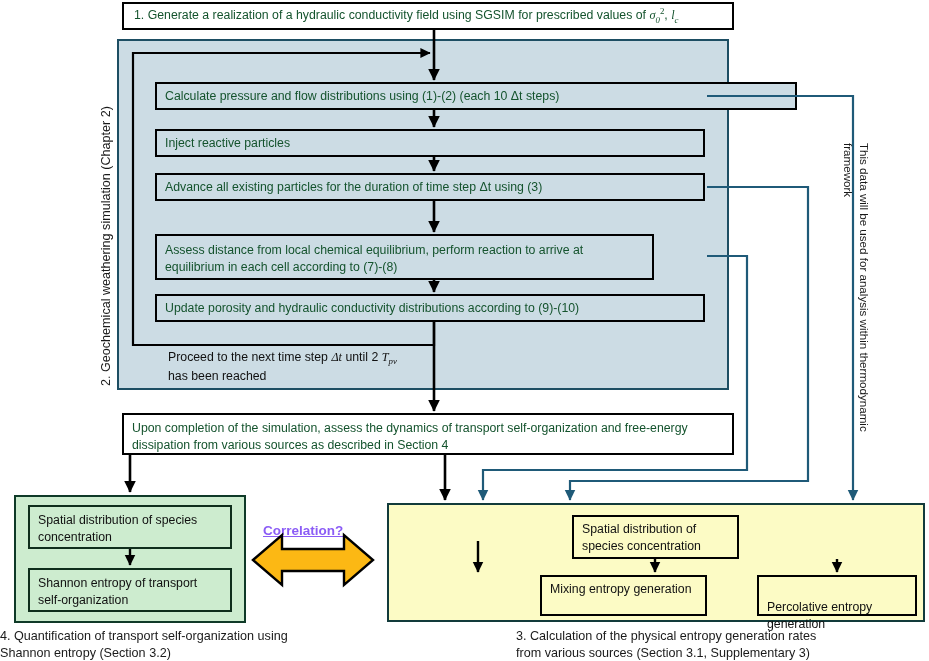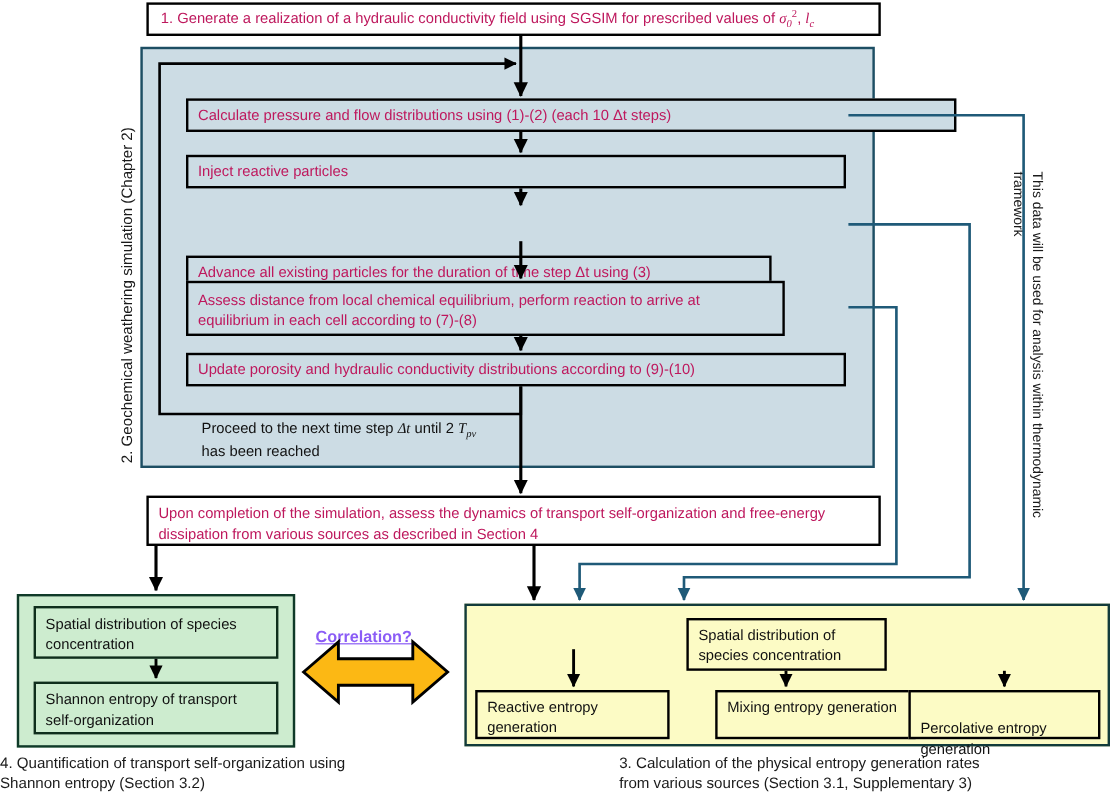--- a/index.html
+++ b/index.html
@@ -18,21 +18,21 @@
     background: #ffffff;
   }
   .abs { position: absolute; box-sizing: border-box; }
 
   
   .box {
     border: 2.5px solid #000000;
     background: #ffffff;
     font-size: 12.3px;
     line-height: 1.35;
-    color: #be185d;
+    color: #14532d;
     padding: 5px 8px;
     display: flex;
     align-items: center;
   }
   .box.step-white { background: #ffffff; }
   .box.step-inner { background: #ccdce4; }
   .box.green-inner {
     background: #cdeccf;
     border: 2.5px solid #0f2e1c;
     color: #111;
@@ -115,21 +115,21 @@
   <div class="abs vlabel-left" style="left:99px; top:386px;">2. Geochemical weathering simulation (Chapter 2)</div>
 
   <div class="abs box step-inner" style="left:155px; top:82px; width:642px; height:28px;">
     <span>Calculate pressure and flow distributions using (1)-(2) (each 10 Δt steps)</span>
   </div>
 
   <div class="abs box step-inner" style="left:155px; top:129px; width:550px; height:28px;">
     <span>Inject reactive particles</span>
   </div>
 
-  <div class="abs box step-inner" style="left:155px; top:173px; width:488px; height:28px;margin-top:40px;">
+  <div class="abs box step-inner" style="left:155px; top:173px; width:550px; height:28px;">
     <span>Advance all existing particles for the duration of time step Δt using (3)</span>
   </div>
 
   <div class="abs box step-inner" style="left:155px; top:234px; width:499px; height:46px; align-items:flex-start; padding-top:6px;">
     <span>Assess distance from local chemical equilibrium, perform reaction to arrive at equilibrium in each cell according to (7)-(8)</span>
   </div>
 
   <div class="abs box step-inner" style="left:155px; top:294px; width:550px; height:28px;">
     <span>Update porosity and hydraulic conductivity distributions according to (9)-(10)</span>
   </div>
@@ -157,28 +157,25 @@
 
   <div class="abs caption" style="left:0px; top:628px; width:330px;">
     <div>4. Quantification of transport self-organization using</div>
     <div>Shannon entropy (Section 3.2)</div>
   </div>
 
   <div class="abs corr-label" style="left:263px; top:523px;">Correlation?</div>
 
   <div class="abs region-yellow" style="left:387px; top:503px; width:538px; height:119px;"></div>
 
-  <div class="abs box yellow-inner" style="left:396px; top:575px; width:162px; height:41px; align-items:flex-start; padding-top:4px;">
-    <span>Reactive entropy generation</span>
-  </div>
 
   <div class="abs box yellow-inner" style="left:572px; top:515px; width:167px; height:44px; align-items:flex-start; padding-top:4px;">
     <span>Spatial distribution of species concentration</span>
   </div>
-  <div class="abs box yellow-inner" style="left:596px; top:575px; width:167px; height:41px; align-items:flex-start; padding-top:4px;">
+  <div class="abs box yellow-inner" style="left:540px; top:575px; width:167px; height:41px; align-items:flex-start; padding-top:4px;">
     <span>Mixing entropy generation</span>
   </div>
 
   <div class="abs box yellow-inner" style="left:757px; top:575px; width:160px; height:41px; align-items:flex-start; padding-top:22px;">
     <span>Percolative entropy generation</span>
   </div>
 
   <div class="abs caption" style="left:516px; top:628px; width:400px;">
     <div>3. Calculation of the physical entropy generation rates</div>
     <div>from various sources (Section 3.1,  Supplementary 3)</div>

